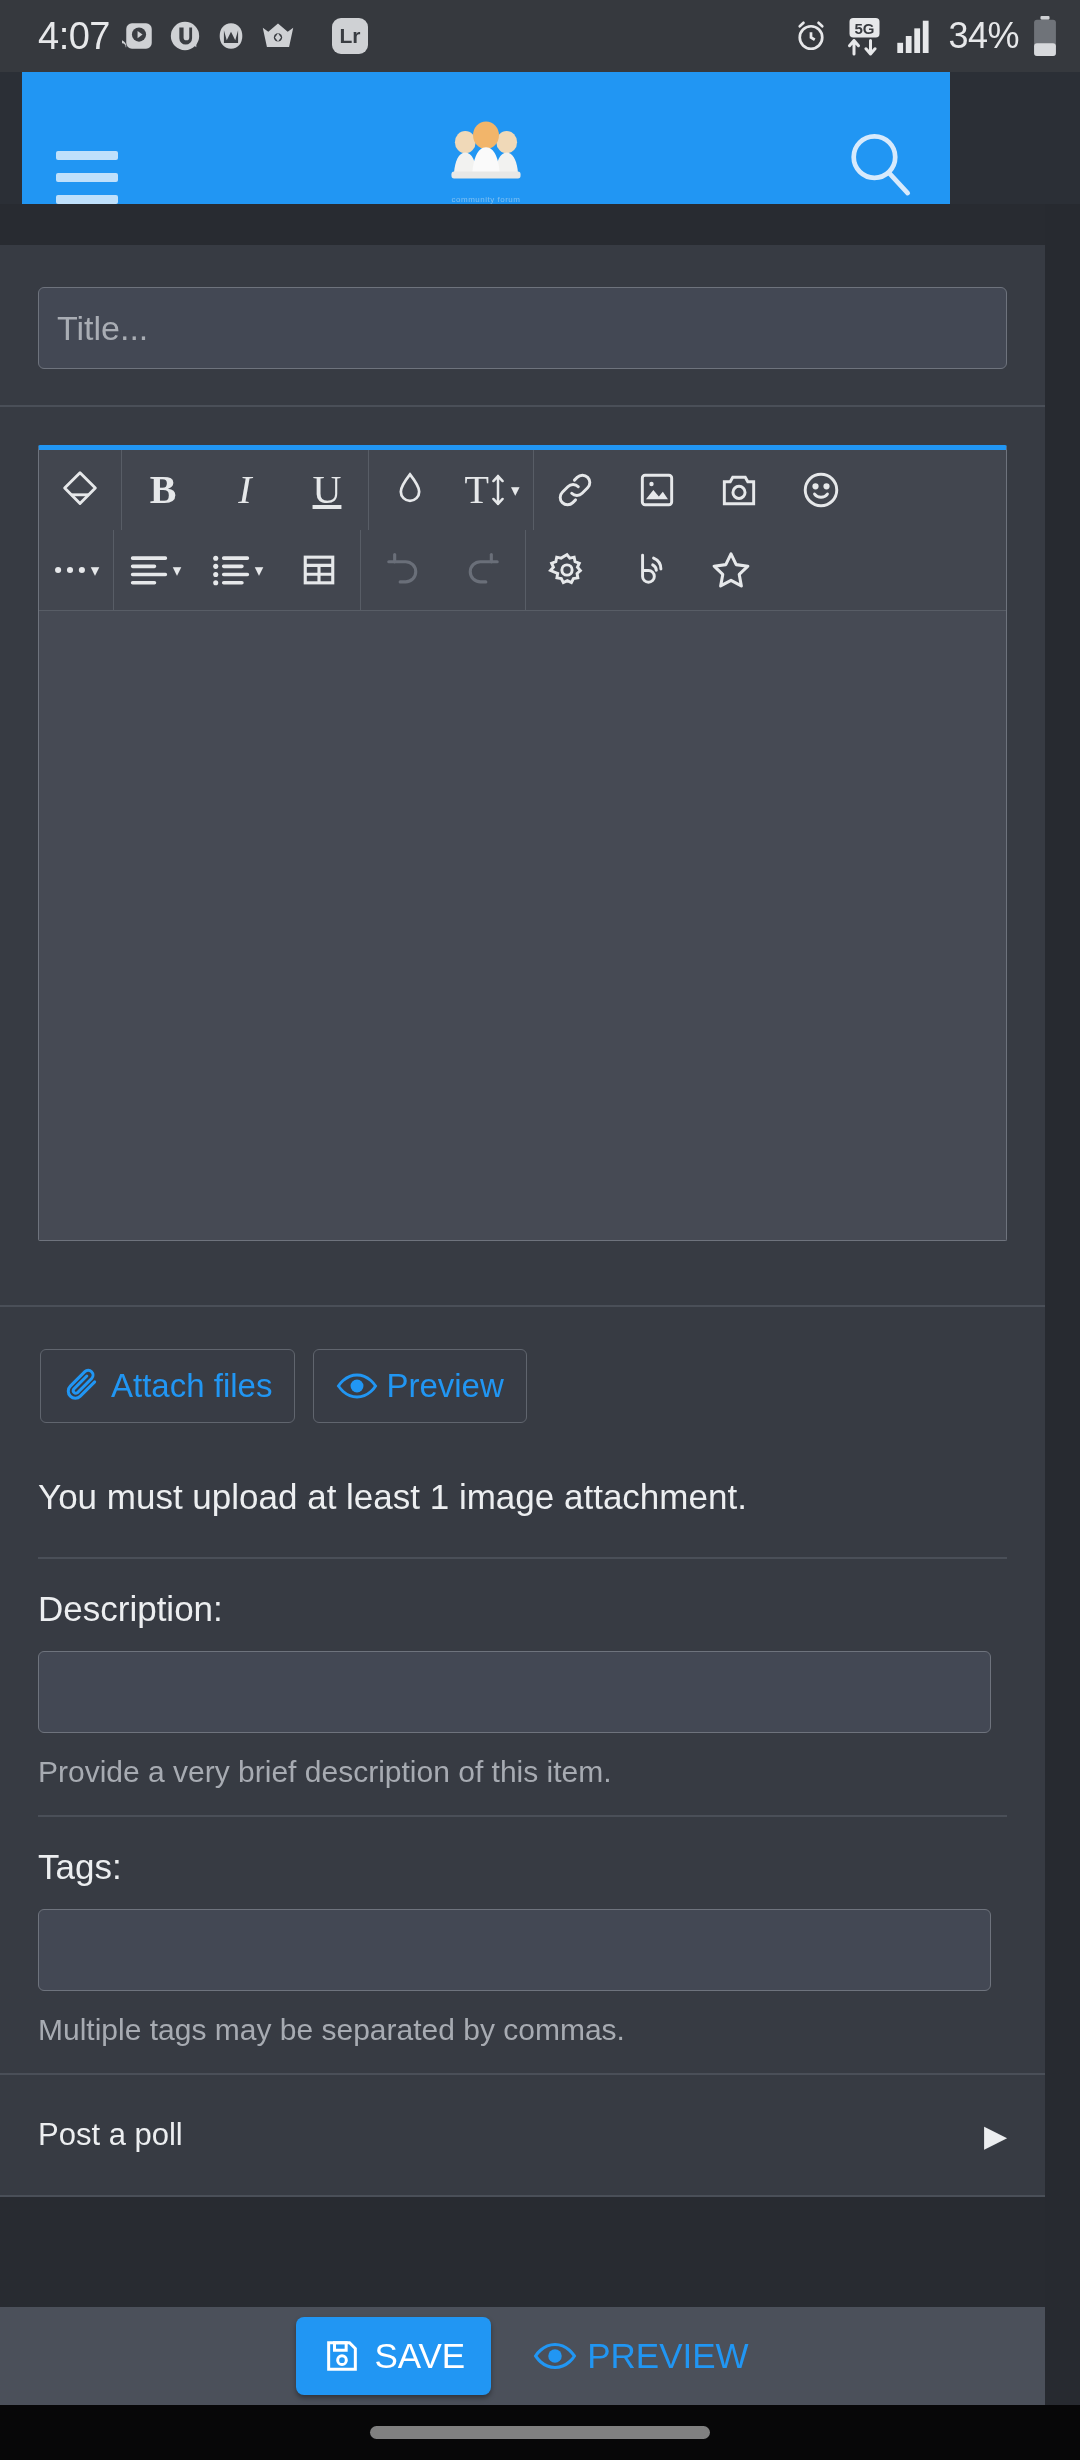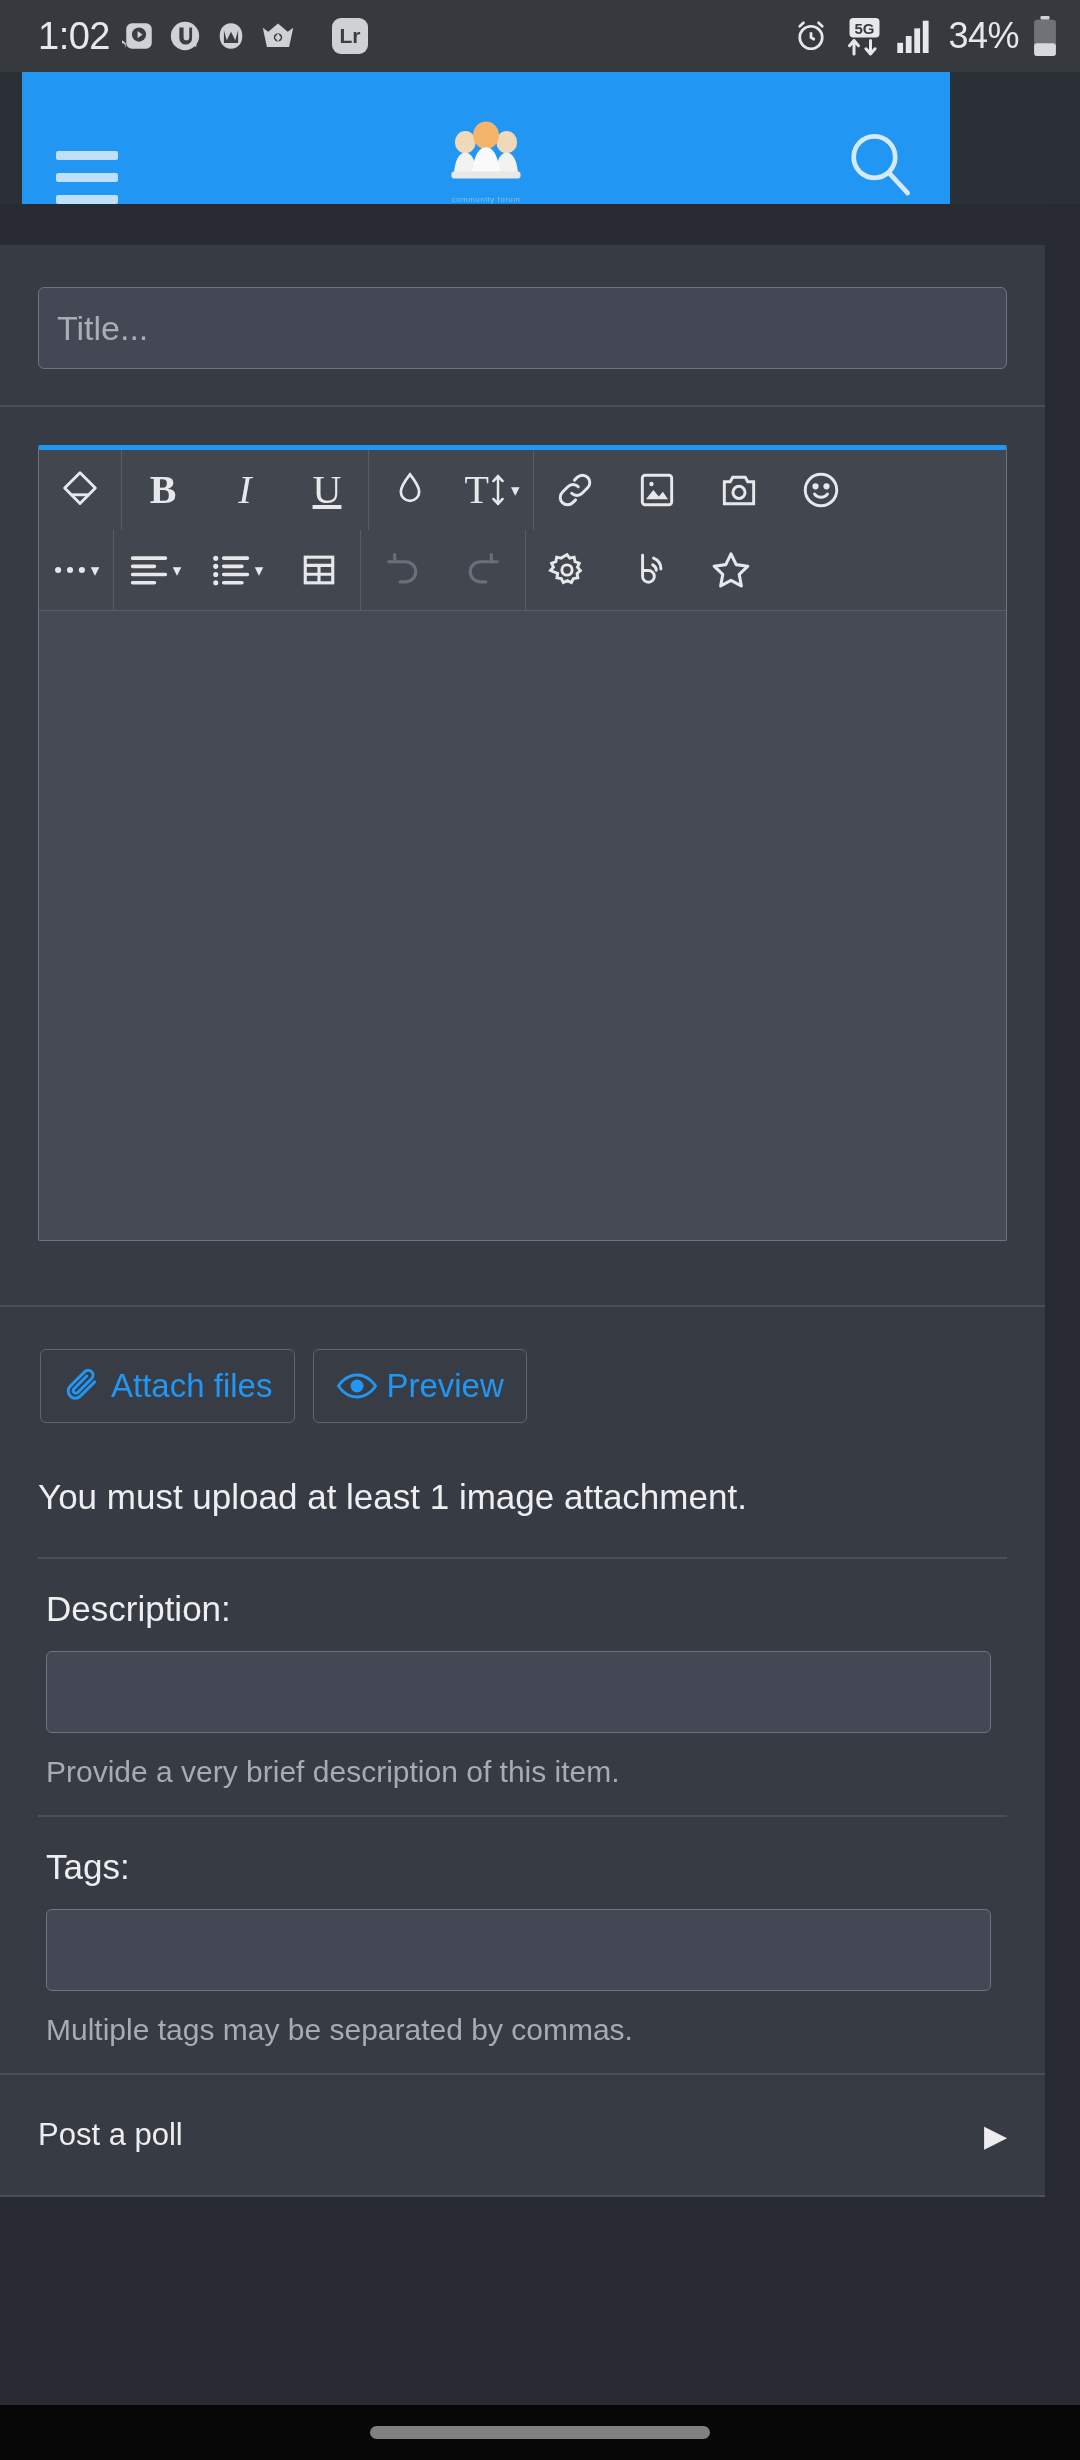--- a/index.html
+++ b/index.html
@@ -190,21 +190,21 @@
   }
 
   
   .notice {
     padding: 10px 38px 40px 38px;
     color: #eceef0;
     font-size: 35px;
   }
 
   
-  .field-block { padding: 30px 54px 26px 38px; margin-left: 8px; }
+  .field-block { padding: 30px 54px 26px 38px; }
   .field-label {
     color: #eceef0;
     font-size: 35px;
     margin-bottom: 22px;
   }
   .field-input {
     width: 100%;
     height: 82px;
     background: #434854;
     border: 1px solid #6e737d;
@@ -299,21 +299,21 @@
     cursor: pointer;
   }
 </style>
 </head>
 <body>
 
 <div id="screen">
 
   <div class="statusbar">
     <div class="sb-left">
-      <span class="sb-time">1:02</span>
+      <span class="sb-time">4:07</span>
 
       <svg class="noticon" width="34" height="34" viewBox="0 0 24 24">
         <rect x="3" y="3" width="18" height="18" rx="4" fill="#cfd1d4"></rect>
         <path d="M3 20a5 5 0 0 0-3 -5v2.2a2.8 2.8 0 0 1 2.6 2.8z" fill="#cfd1d4"></path>
         <circle cx="12" cy="11" r="5" fill="#3a3d42"></circle>
         <path d="M11 8.5l3.5 2.5L11 13.5z" fill="#cfd1d4"></path>
       </svg>
 
       <svg class="noticon" width="34" height="34" viewBox="0 0 24 24">
         <circle cx="12" cy="12" r="10" fill="#cfd1d4"></circle>
@@ -582,18 +582,36 @@
     <div class="hr"></div>
 
     <div class="poll-row">
       <span class="poll-label">Post a poll</span>
       <span class="poll-chevron">▶</span>
     </div>
 
     <div class="hr"></div>
   </div>
 
+  <div class="bottombar">
+    <button class="save-btn">
+      <svg width="40" height="40" viewBox="0 0 24 24" fill="none" stroke="#ffffff" stroke-width="1.8">
+        <path d="M4 4h12.5L20 7.5V20H4z"></path>
+        <path d="M7.5 4h7v4.5h-7z"></path>
+        <circle cx="12" cy="14.5" r="2.6"></circle>
+      </svg>
+      <span>SAVE</span>
+    </button>
+
+    <button class="preview-btn">
+      <svg width="44" height="34" viewBox="0 0 26 18" fill="none" stroke="#2196f3" stroke-width="1.8">
+        <path d="M1.5 9S5.5 2.2 13 2.2 24.5 9 24.5 9 20.5 15.8 13 15.8 1.5 9 1.5 9z"></path>
+        <circle cx="13" cy="9" r="4" fill="#2196f3" stroke="none"></circle>
+      </svg>
+      <span>PREVIEW</span>
+    </button>
+  </div>
 
   <div class="navbar">
     <div class="nav-pill"></div>
   </div>
 
 </div>
 
 </body></html>

